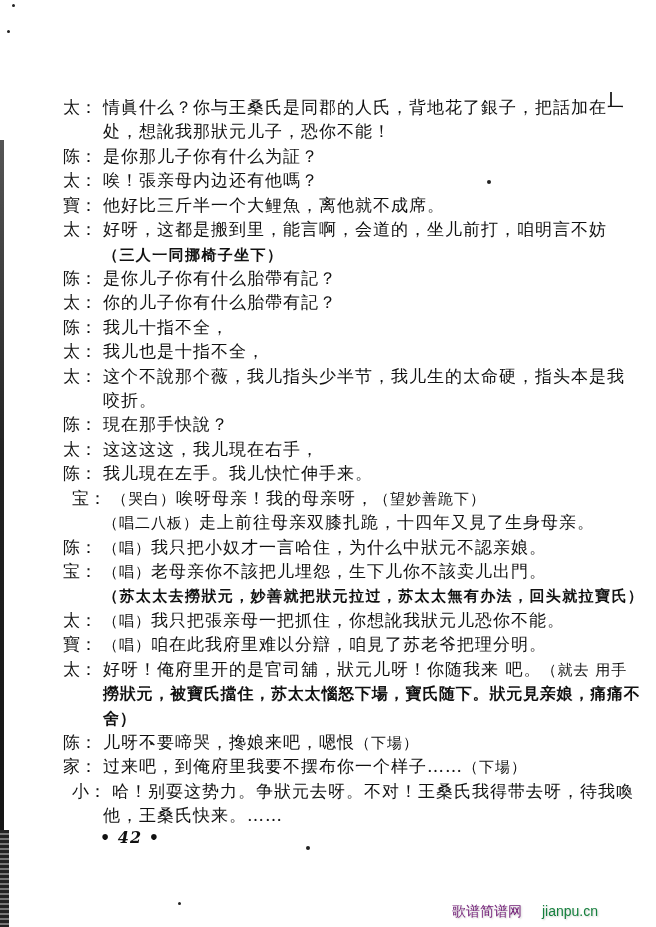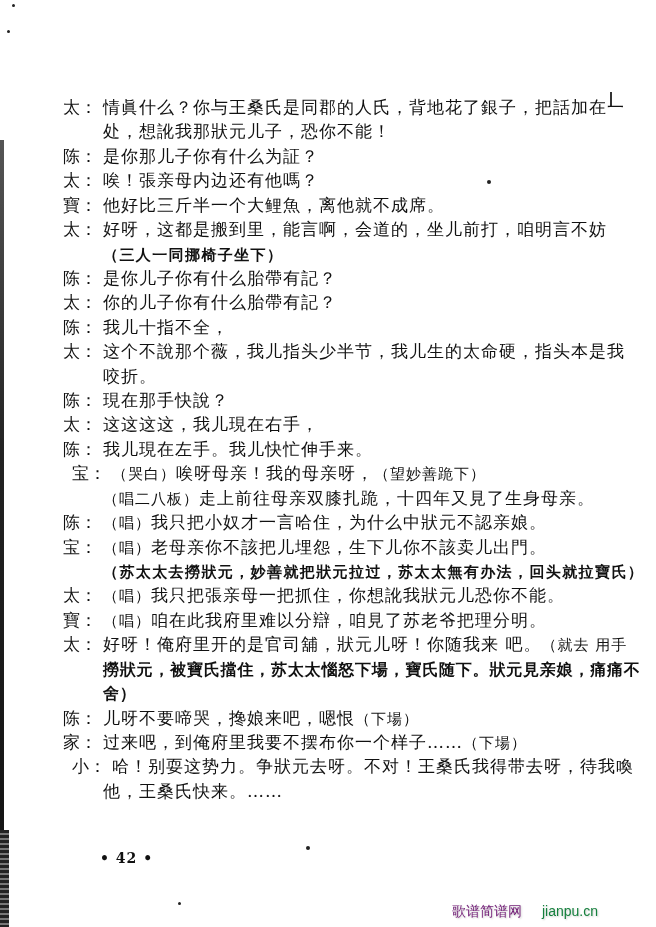--- a/index.html
+++ b/index.html
@@ -51,23 +51,24 @@
     letter-spacing: 0;
   }
   .cont { padding-left: 40px; }
   .dir { font-weight: normal; font-size: 15px; letter-spacing: 1px; }
   .stage { font-weight: bold; font-size: 15px; letter-spacing: 1.4px; }
   .stage-wide { font-weight: bold; font-size: 16px; letter-spacing: 0.8px; }
 
   .page-number {
     position: absolute;
     left: 100px;
-    top: 850px;
-    font-size: 14px;
+    top: 828px;
+    font-size: 16px;
     font-weight: bold;
+    font-style: italic;
     letter-spacing: 1px;
   }
   .watermark {
     position: absolute;
     left: 452px;
     top: 903px;
     font-size: 14px;
     white-space: nowrap;
     text-shadow: 1px 1px 2px #cfcfcf;
   }
@@ -123,20 +124,23 @@
     </div>
 
     <div class="line">
       <span class="sp">太：</span><span class="tx">你的儿子你有什么胎帶有記？</span>
     </div>
 
     <div class="line">
       <span class="sp">陈：</span><span class="tx">我儿十指不全，</span>
     </div>
 
+    <div class="line">
+      <span class="sp">太：</span><span class="tx">我儿也是十指不全，</span>
+    </div>
 
 
     <div class="line">
       <span class="sp">太：</span><span class="tx">这个不說那个薇，我儿指头少半节，我儿生的太命硬，指头本是我</span>
     </div>
 
     <div class="line cont">
       <span class="tx">咬折。</span>
     </div>
 

